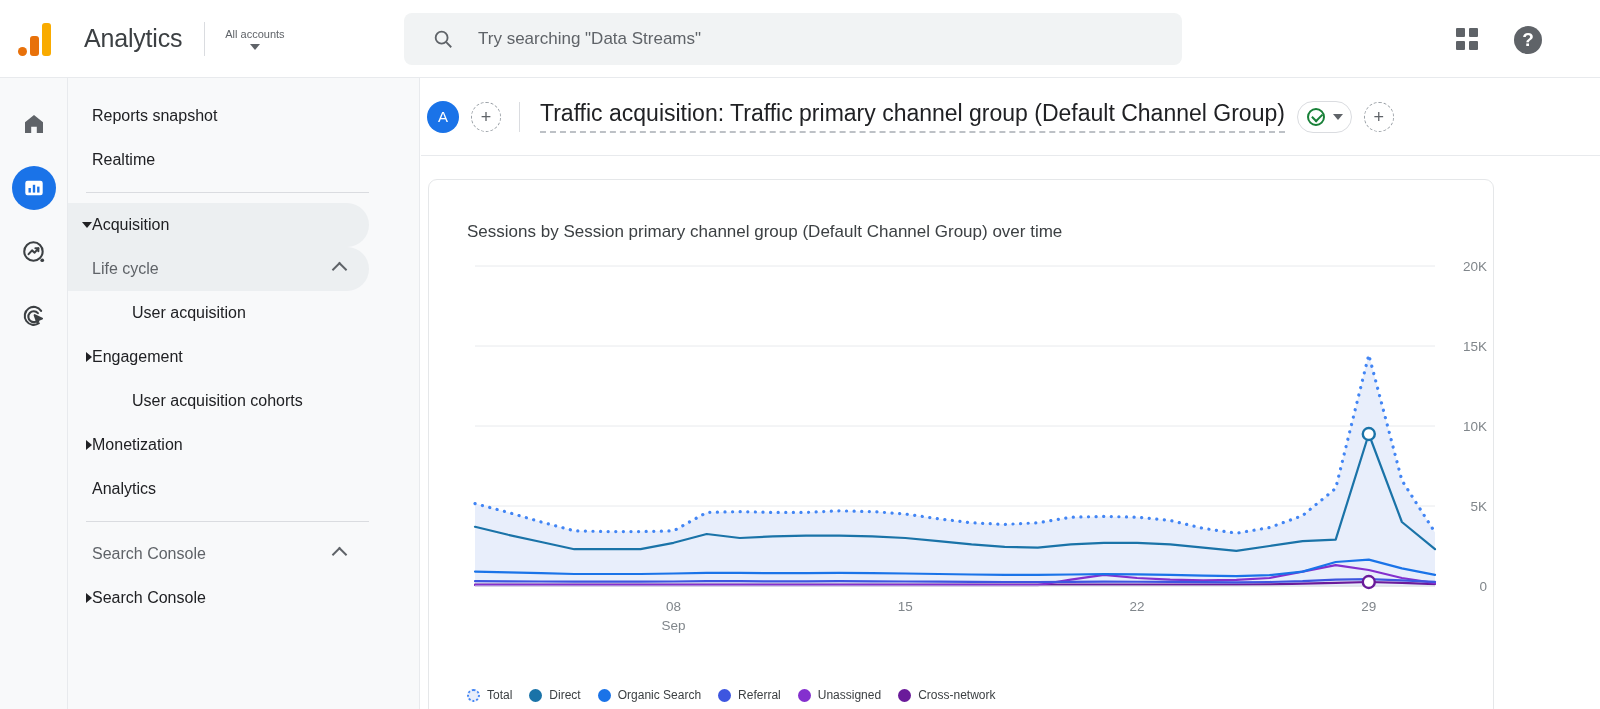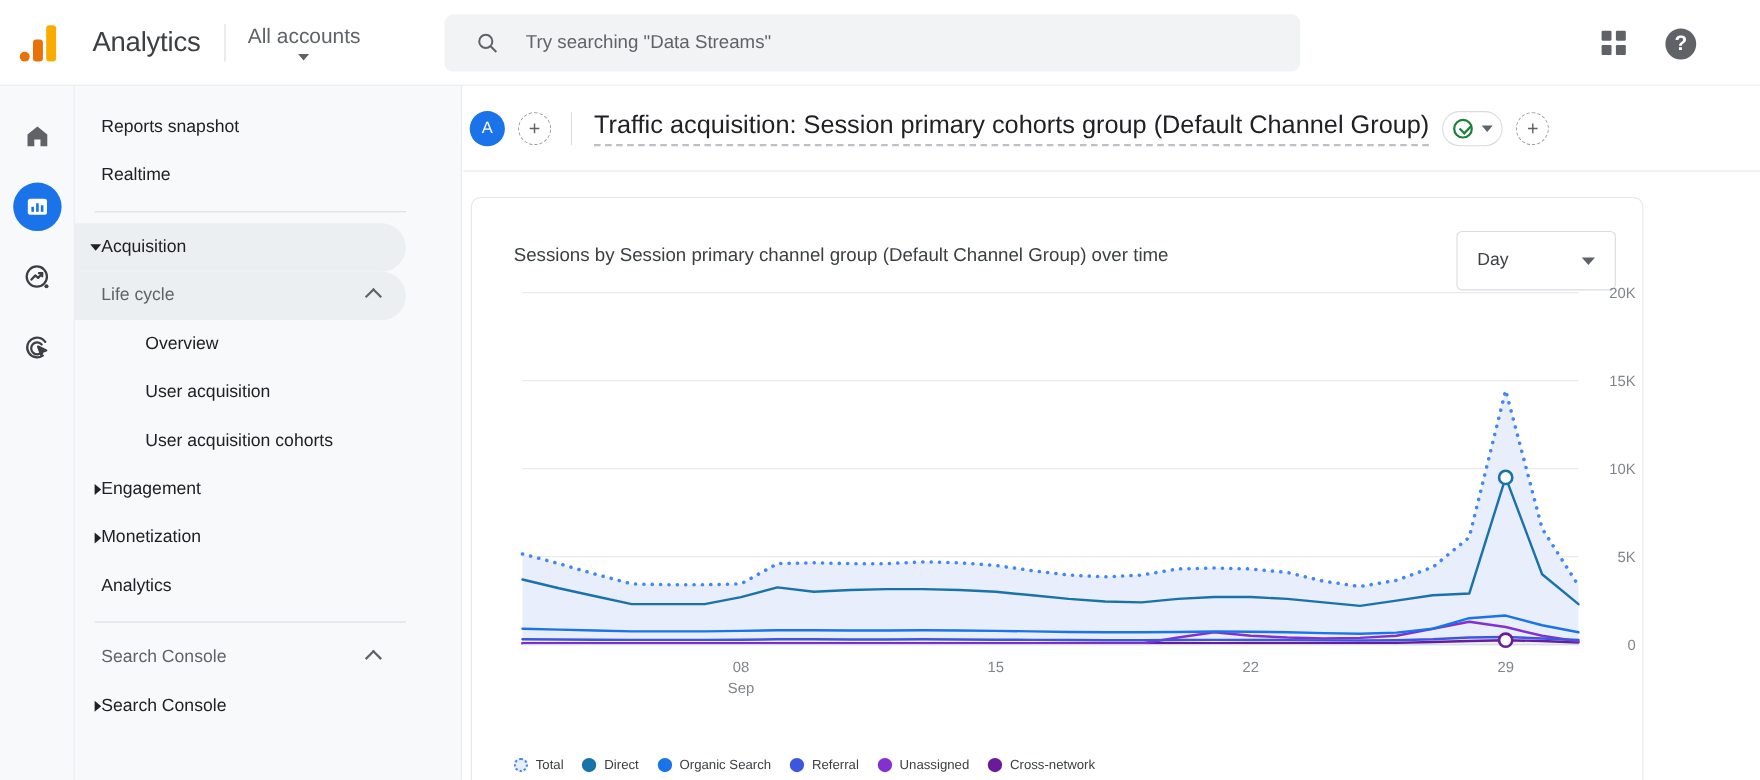--- a/index.html
+++ b/index.html
@@ -22,21 +22,21 @@
   .ga-logo i { position: absolute; bottom: 0; border-radius: 3px; display:block; }
   .ga-bar1 { left: 0; width: 9px; height: 9px; border-radius: 50% !important; background: #e8710a; }
   .ga-bar2 { left: 12px; width: 9px; height: 20px; background: #e8710a; }
   .ga-bar3 { left: 24px; width: 9px; height: 33px; background: #f9ab00; }
   .brand {
     font-size: 25px; color: #3c4043; margin-left: 30px;
     font-weight: 400; letter-spacing: -0.2px;
   }
   .vdiv { width: 1px; height: 34px; background: #dadce0; margin: 0 20px 0 22px; }
   .acct { position: relative; padding-right: 4px; }
-  .acct-label { font-size: 19px; color: #5f6368; text-align: right; }
+  .acct-label { font-size: 11px; color: #5f6368; text-align: right; }
   .acct-caret {
     margin: 4px auto 0 auto; width: 0; height: 0;
     border-left: 5.5px solid transparent; border-right: 5.5px solid transparent;
     border-top: 6px solid #5f6368; display: block;
   }
   .searchbox {
     position: absolute; left: 404px; top: 13px; width: 778px; height: 52px;
     background: #f1f3f4; border-radius: 8px; display: flex; align-items: center;
   }
   .search-ico { margin-left: 28px; width: 22px; height: 22px; color: #5f6368; }
@@ -252,32 +252,29 @@
     <span class="caret-down"></span>
     <span>Acquisition</span>
   </div>
 
   <div class="nav-item pad1 group group-open">
     <span>Life cycle</span>
     <span class="chev-up"></span>
   </div>
 
   <div class="nav-item pad2">
-    <span>Overview</span>
-  </div>
-  <div class="nav-item pad2">
     <span>User acquisition</span>
   </div>
+  <div class="nav-item pad1">
+    <span class="caret-right"></span>
+    <span>Engagement</span>
+  </div>
+
   <div class="nav-item pad2">
     <span>User acquisition cohorts</span>
-  </div>
-
-  <div class="nav-item pad1">
-    <span class="caret-right"></span>
-    <span>Engagement</span>
   </div>
   <div class="nav-item pad1">
     <span class="caret-right"></span>
     <span>Monetization</span>
   </div>
   <div class="nav-item pad1">
     <span>Analytics</span>
   </div>
 
   <div class="nav-sep"></div>
@@ -292,35 +289,31 @@
   </div>
 
 </div>
 
 <div class="main">
 
   <div class="titlebar">
     <div class="avatar">A</div>
     <div class="addcmp">+</div>
     <div class="tdiv"></div>
-    <div class="page-title">Traffic acquisition: Session primary cohorts group (Default Channel Group)</div>
+    <div class="page-title">Traffic acquisition: Traffic primary channel group (Default Channel Group)</div>
     <div class="status-pill">
       <span class="check-circle"></span>
       <span class="pill-caret"></span>
     </div>
     <div class="add-right">+</div>
   </div>
 
   <div class="card">
     <div class="card-head">
       <div class="card-title">Sessions by Session primary channel group (Default Channel Group) over time</div>
-      <div class="day-select">
-        <span>Day</span>
-        <span class="sel-caret"></span>
-      </div>
     </div>
 
     <svg class="plot" id="plot" viewBox="0 0 1066 400" preserveAspectRatio="none">
         <line x1="46" y1="328" x2="1006" y2="328" stroke="#e8eaed" stroke-width="1"></line>
         <text x="1058" y="333" text-anchor="end" fill="#80868b" font-size="13.5" font-family="&quot;Liberation Sans&quot;, sans-serif">0</text>
         <line x1="46" y1="248" x2="1006" y2="248" stroke="#e8eaed" stroke-width="1"></line>
         <text x="1058" y="253" text-anchor="end" fill="#80868b" font-size="13.5" font-family="&quot;Liberation Sans&quot;, sans-serif">5K</text>
         <line x1="46" y1="168" x2="1006" y2="168" stroke="#e8eaed" stroke-width="1"></line>
         <text x="1058" y="173" text-anchor="end" fill="#80868b" font-size="13.5" font-family="&quot;Liberation Sans&quot;, sans-serif">10K</text>
         <line x1="46" y1="88" x2="1006" y2="88" stroke="#e8eaed" stroke-width="1"></line>

